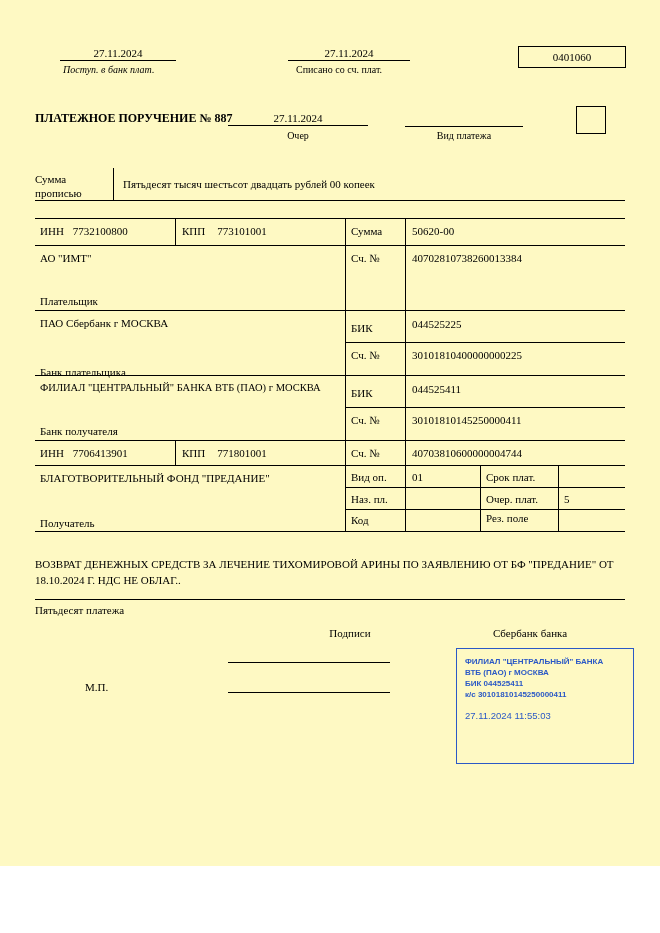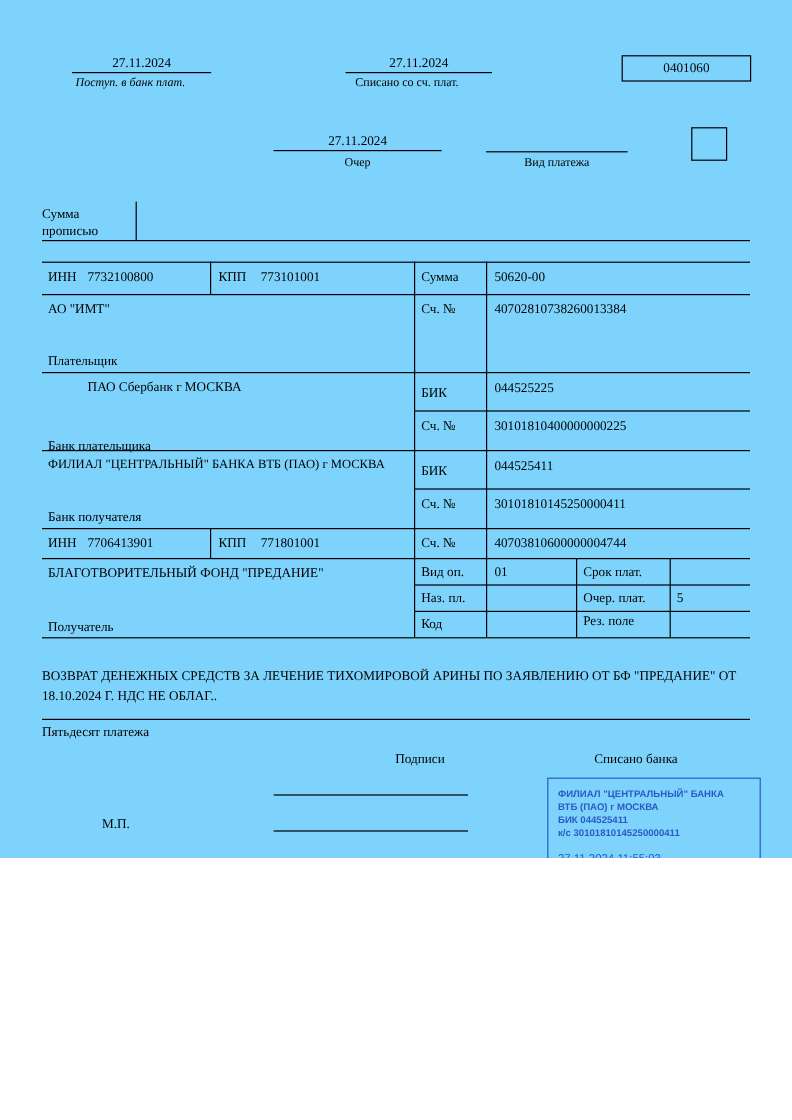--- a/index.html
+++ b/index.html
@@ -1,18 +1,18 @@
 <!DOCTYPE html>
 <html style="--stamp-color: #2b59c6;"><head>
 <meta charset="utf-8">
 <style>
   * { margin:0; padding:0; box-sizing:border-box; }
   html, body { background:#ffffff; }
   .page {
-    position:relative; width:660px; height:715px; background:#7dd3fc;
+    position:relative; width:660px; height:866px; background:#fef9c3;
     font-family:"Liberation Serif", serif; color:#000; overflow:hidden;
   }
   .t { position:absolute; font-size:11px; line-height:14px; white-space:nowrap; }
   .t.small { font-size:10px; line-height:12px; }
   .ctr { text-align:center; }
   .wrap { white-space:normal; }
   .hl { position:absolute; height:0; border-top:1px solid #000; }
   .vl { position:absolute; width:0; border-left:1px solid #000; }
   .box { position:absolute; border:1px solid #000; }
   .stamp {
@@ -32,29 +32,31 @@
 <div class="page">
 
   <div class="t ctr" style="left:60px; top:46px; width:116px; border-bottom:1px solid #000;">27.11.2024</div>
   <div class="t small" style="left:63px; top:64px;font-style:italic;">Поступ. в банк плат.</div>
 
   <div class="t ctr" style="left:288px; top:46px; width:122px; border-bottom:1px solid #000;">27.11.2024</div>
   <div class="t small" style="left:296px; top:64px;">Списано со сч. плат.</div>
 
   <div class="box t ctr" style="left:518px; top:46px; width:108px; height:22px; line-height:20px;">0401060</div>
 
+  <div class="t" style="left:35px; top:111px; font-size:12px; font-weight:bold;">ПЛАТЕЖНОЕ ПОРУЧЕНИЕ № 887</div>
   <div class="t ctr" style="left:228px; top:111px; width:140px; border-bottom:1px solid #000;">27.11.2024</div>
   <div class="t small ctr" style="left:228px; top:130px; width:140px;">Очер</div>
   <div class="hl" style="left:405px; top:126px; width:118px;"></div>
   <div class="t small ctr" style="left:405px; top:130px; width:118px;">Вид платежа</div>
   <div class="box" style="left:576px; top:106px; width:30px; height:28px;"></div>
 
   <div class="t" style="left:35px; top:172px;">Сумма</div>
   <div class="t" style="left:35px; top:186px;">прописью</div>
   <div class="vl" style="left:113px; top:168px; height:32px;"></div>
+  <div class="t" style="left:123px; top:177px;">Пятьдесят тысяч шестьсот двадцать рублей 00 копеек</div>
   <div class="hl" style="left:35px; top:200px; width:590px;"></div>
 
   <div class="hl" style="left:35px; top:218px; width:590px;"></div>
   <div class="hl" style="left:35px; top:245px; width:590px;"></div>
   <div class="hl" style="left:35px; top:310px; width:590px;"></div>
   <div class="hl" style="left:345px; top:342px; width:280px;"></div>
   <div class="hl" style="left:35px; top:375px; width:590px;"></div>
   <div class="hl" style="left:345px; top:407px; width:280px;"></div>
   <div class="hl" style="left:35px; top:440px; width:590px;"></div>
   <div class="hl" style="left:35px; top:465px; width:590px;"></div>
@@ -76,21 +78,21 @@
     <span>КПП</span><span style="margin-left:12px;">773101001</span>
   </div>
   <div class="t" style="left:351px; top:224px;">Сумма</div>
   <div class="t" style="left:412px; top:224px;">50620-00</div>
 
   <div class="t" style="left:40px; top:251px;">АО "ИМТ"</div>
   <div class="t" style="left:40px; top:294px;">Плательщик</div>
   <div class="t" style="left:351px; top:251px;">Сч. №</div>
   <div class="t" style="left:412px; top:251px;">40702810738260013384</div>
 
-  <div class="t" style="left:40px; top:316px;margin-left:33px;">ПАО Сбербанк г МОСКВА</div>
+  <div class="t" style="left:40px; top:316px;">ПАО Сбербанк г МОСКВА</div>
   <div class="t" style="left:40px; top:365px;">Банк плательщика</div>
   <div class="t" style="left:351px; top:321px;">БИК</div>
   <div class="t" style="left:412px; top:317px;">044525225</div>
   <div class="t" style="left:351px; top:348px;">Сч. №</div>
   <div class="t" style="left:412px; top:348px;">30101810400000000225</div>
 
   <div class="t" style="left:40px; top:381px; font-size:10.5px;">ФИЛИАЛ "ЦЕНТРАЛЬНЫЙ" БАНКА ВТБ (ПАО) г МОСКВА</div>
   <div class="t" style="left:40px; top:424px;">Банк получателя</div>
   <div class="t" style="left:351px; top:386px;">БИК</div>
   <div class="t" style="left:412px; top:382px;">044525411</div>
@@ -115,21 +117,21 @@
   <div class="t" style="left:486px; top:492px;">Очер. плат.</div>
   <div class="t" style="left:564px; top:492px;">5</div>
   <div class="t" style="left:351px; top:513px;">Код</div>
   <div class="t" style="left:486px; top:511px;">Рез. поле</div>
 
   <div class="t wrap" style="left:35px; top:556px; width:592px; line-height:16px;">ВОЗВРАТ ДЕНЕЖНЫХ СРЕДСТВ ЗА ЛЕЧЕНИЕ ТИХОМИРОВОЙ АРИНЫ ПО ЗАЯВЛЕНИЮ ОТ БФ "ПРЕДАНИЕ" ОТ 18.10.2024 Г. НДС НЕ ОБЛАГ..</div>
   <div class="hl" style="left:35px; top:599px; width:590px;"></div>
   <div class="t" style="left:35px; top:603px;">Пятьдесят платежа</div>
 
   <div class="t ctr" style="left:290px; top:626px; width:120px;">Подписи</div>
-  <div class="t ctr" style="left:468px; top:626px; width:124px;">Списано банка</div>
+  <div class="t ctr" style="left:468px; top:626px; width:124px;">Сбербанк банка</div>
   <div class="hl" style="left:228px; top:662px; width:162px;"></div>
   <div class="t" style="left:85px; top:680px;">М.П.</div>
   <div class="hl" style="left:228px; top:692px; width:162px;"></div>
 
   <div class="stamp">
     <div class="s-small">ФИЛИАЛ "ЦЕНТРАЛЬНЫЙ" БАНКА</div>
     <div class="s-small">ВТБ (ПАО) г МОСКВА</div>
     <div class="s-small">БИК 044525411</div>
     <div class="s-small">к/с 30101810145250000411</div>
     <div class="s-dt">27.11.2024 11:55:03</div>

